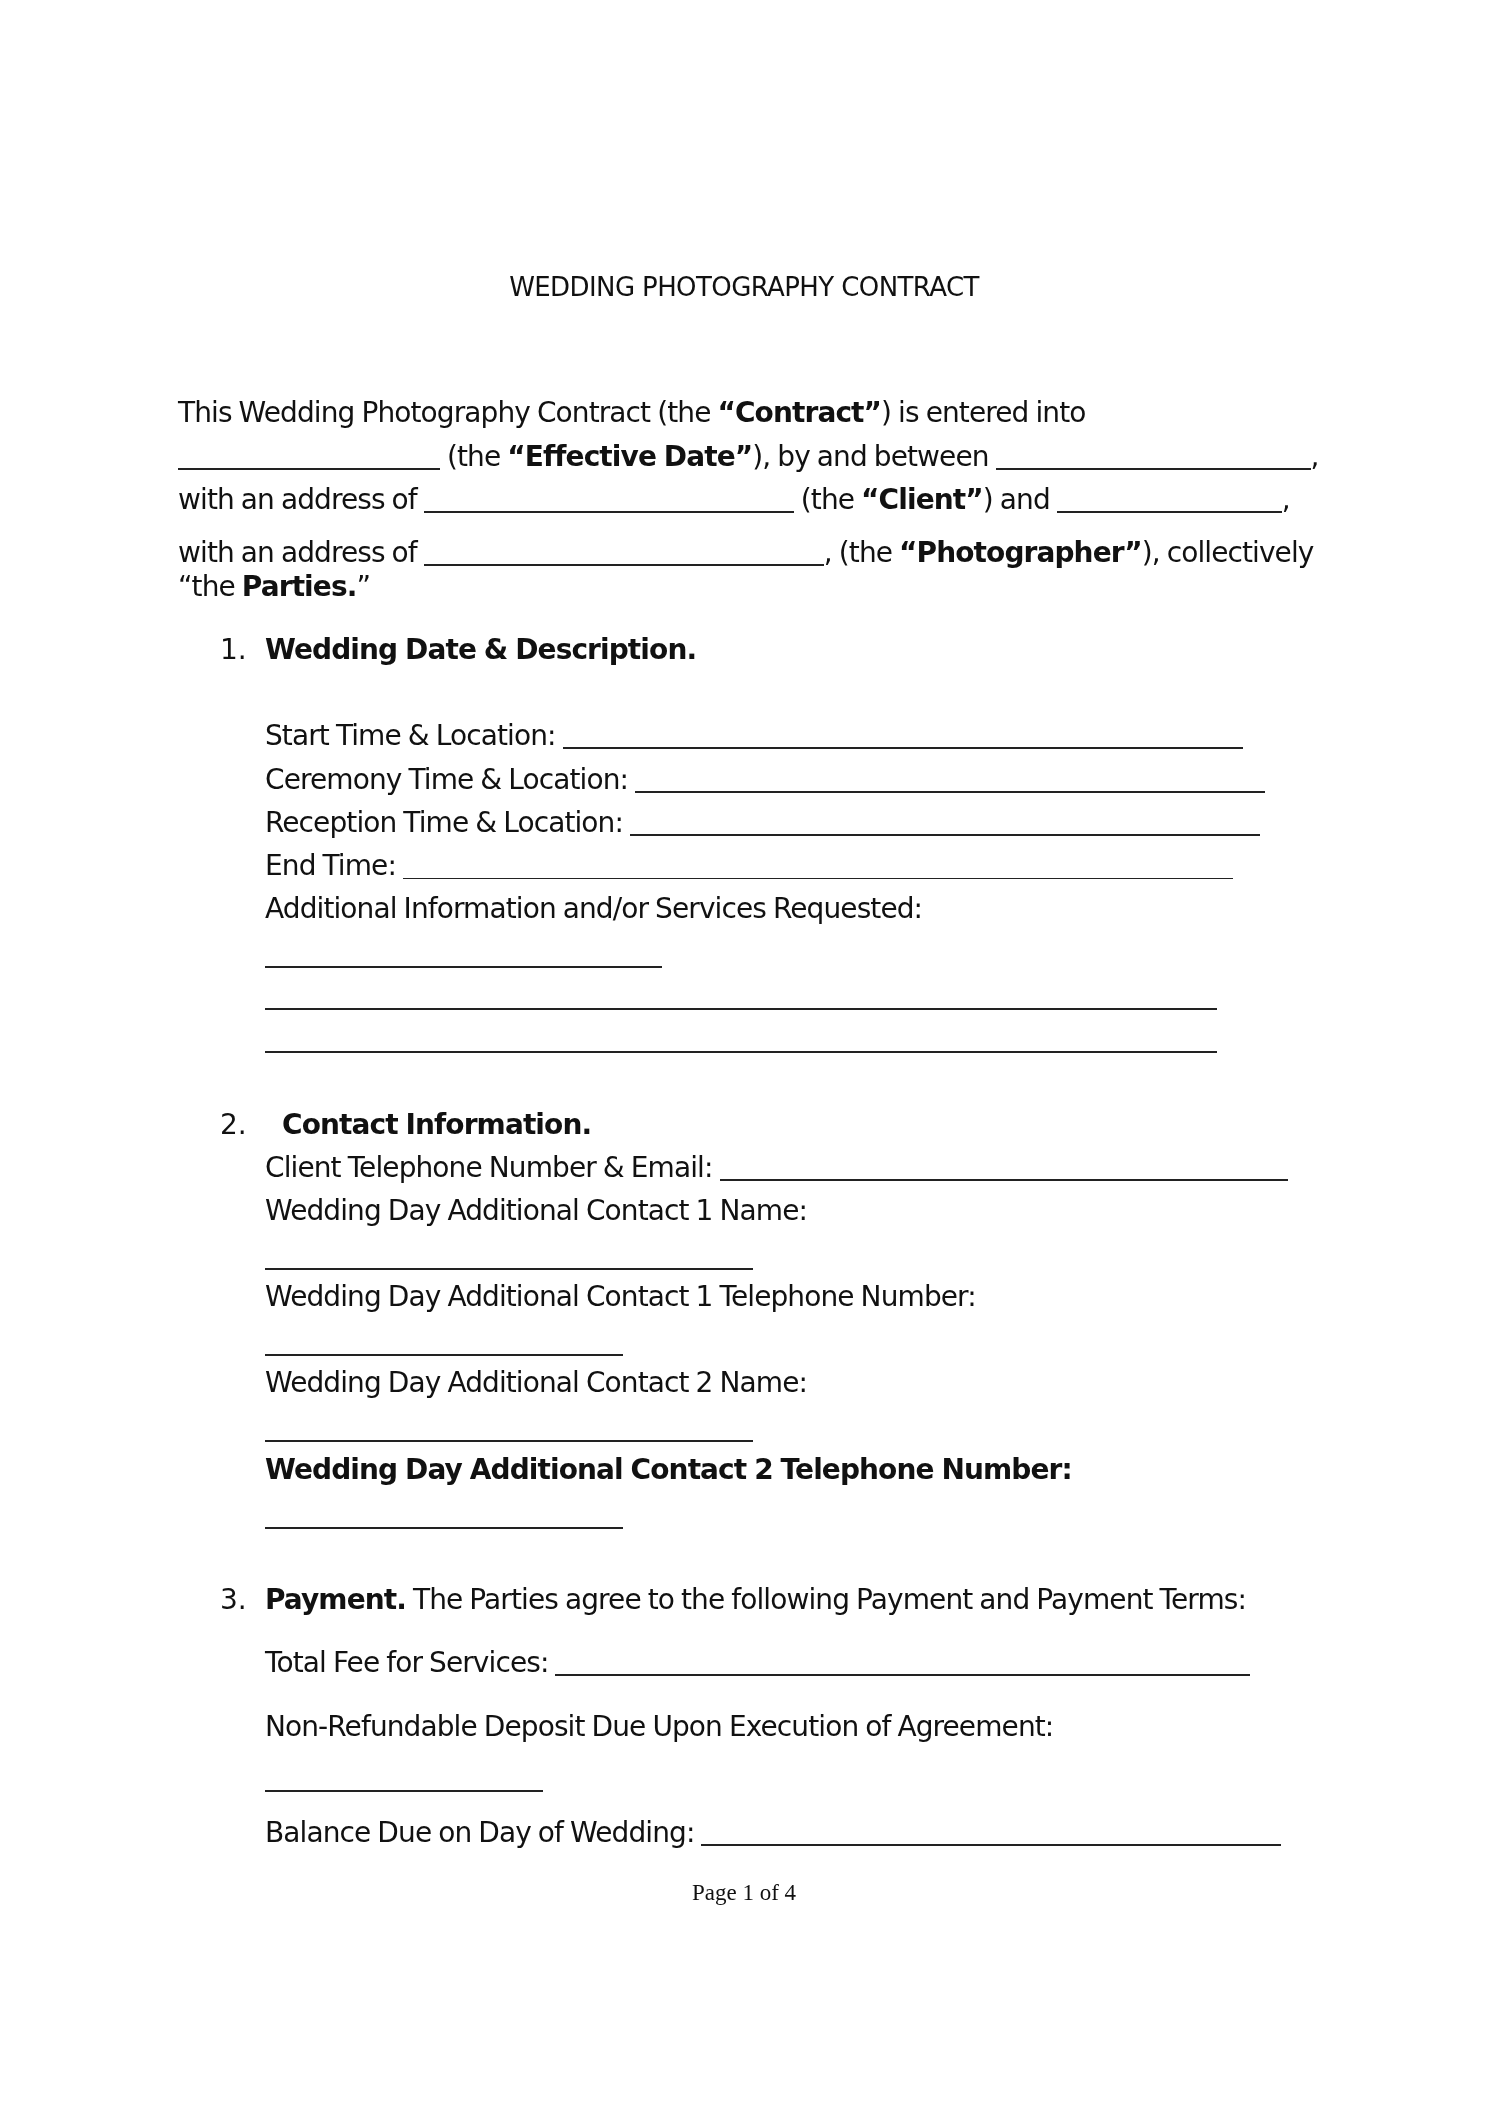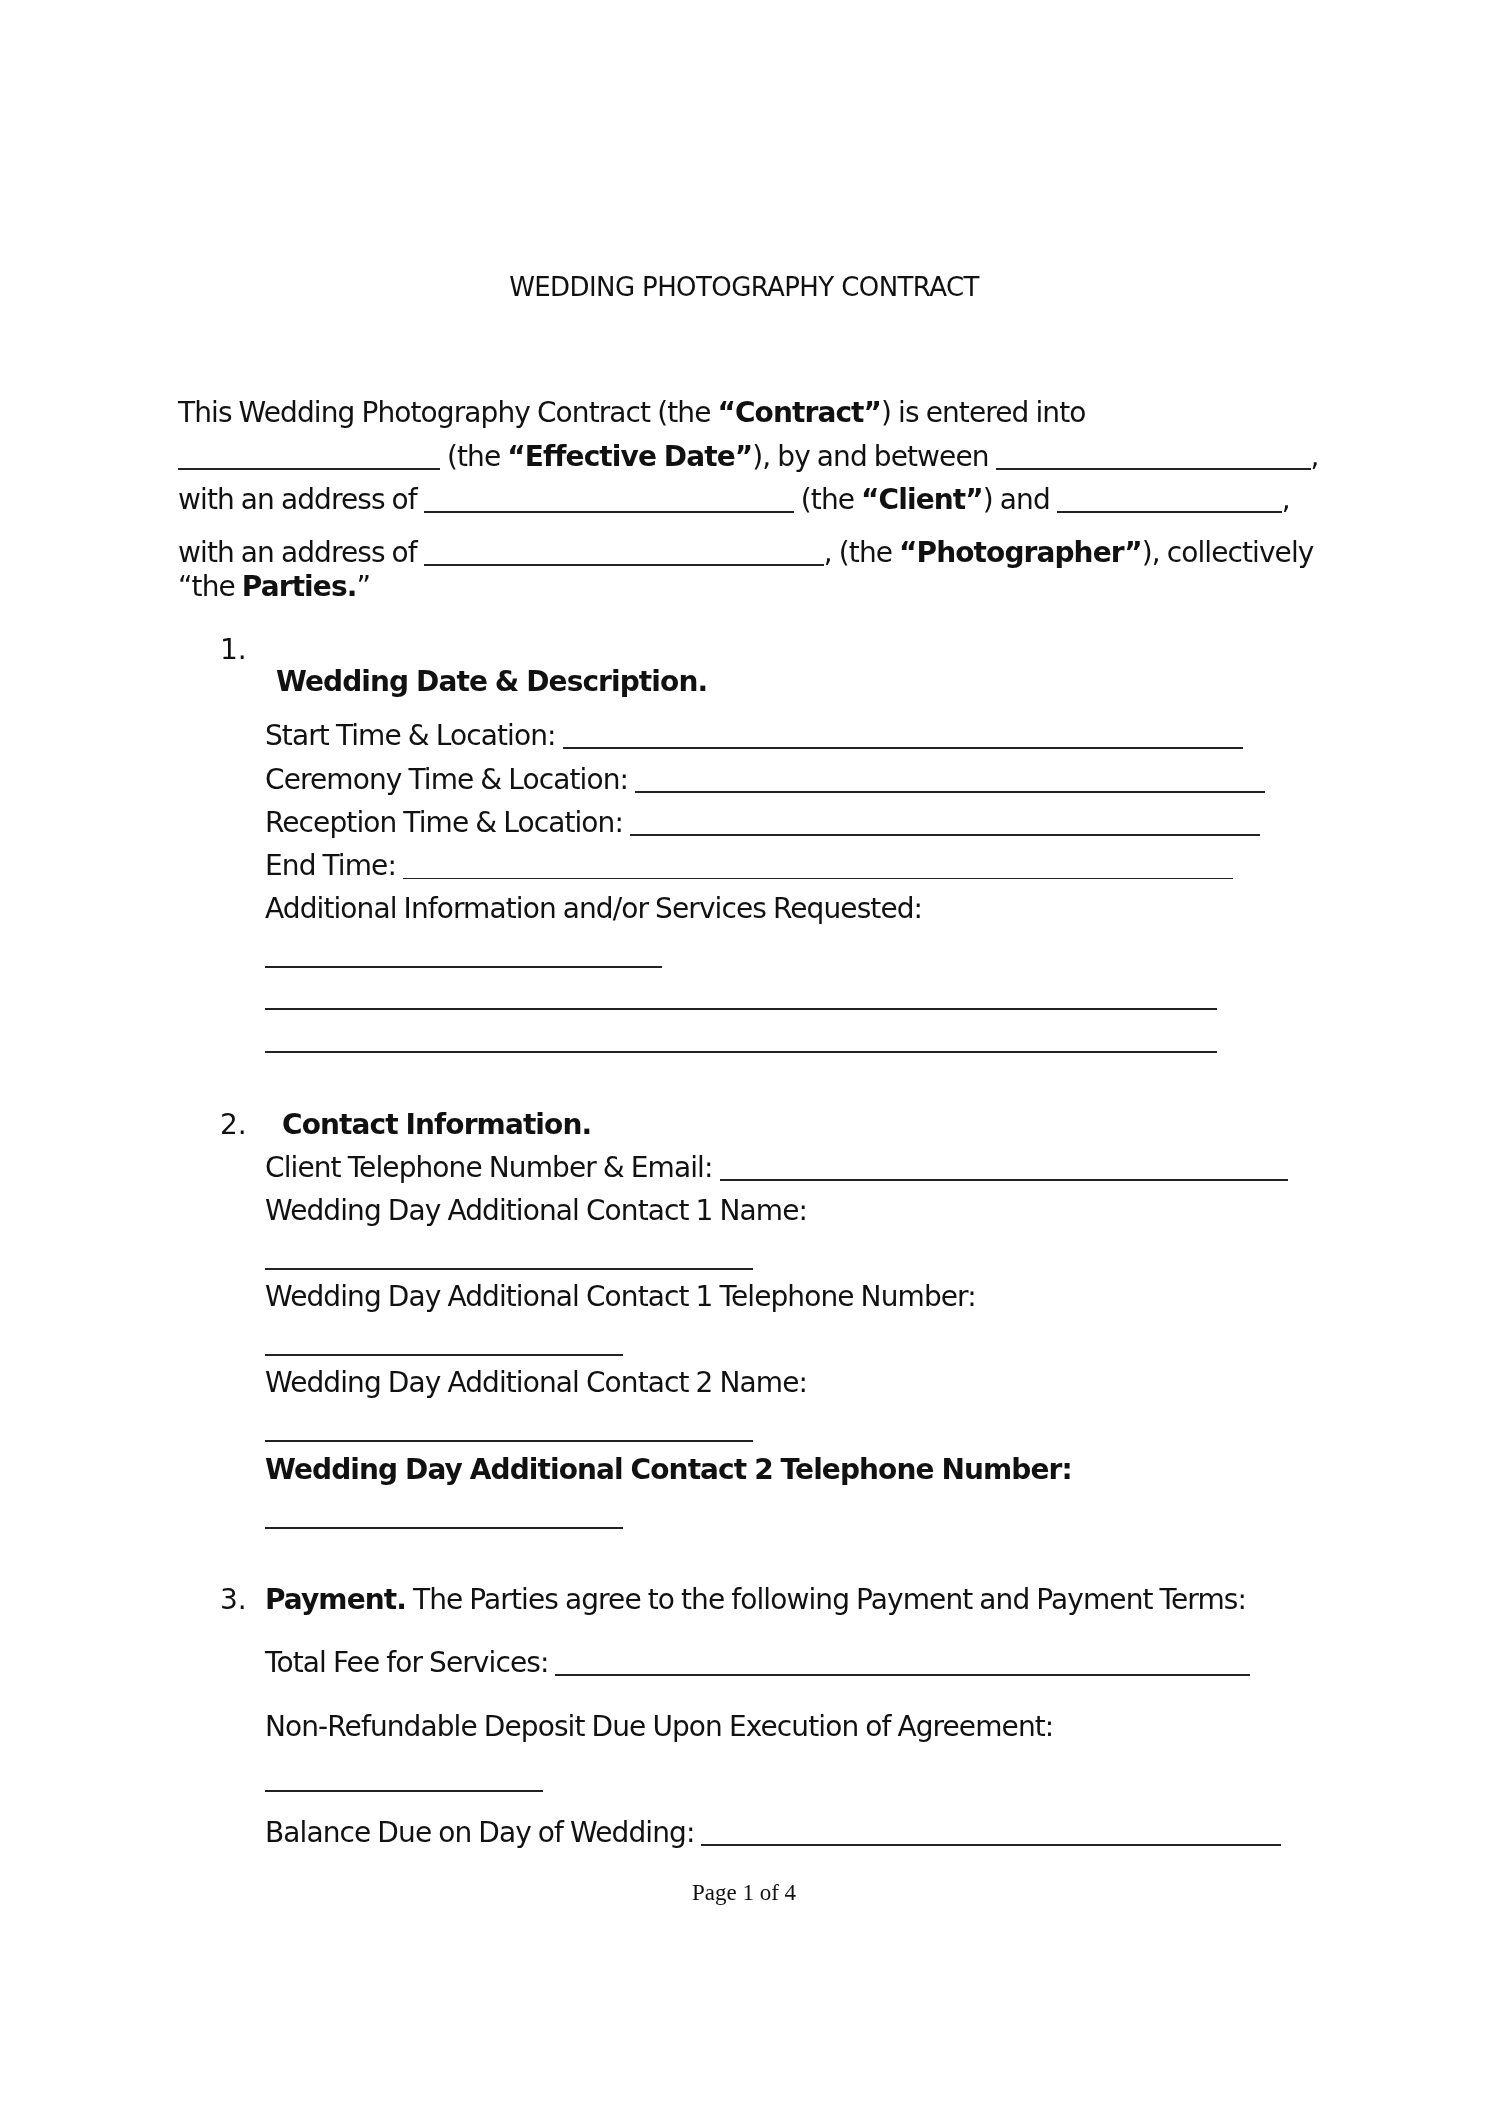--- a/index.html
+++ b/index.html
@@ -32,21 +32,21 @@
     <span>with an address of </span><span class="blank" style="width:370px;"></span><span> (the </span><b>“Client”</b><span>) and </span><span class="blank" style="width:225px;"></span><span>,</span>
   </div>
   <div class="line" style="left:178px; top:536px;">
     <span>with an address of </span><span class="blank" style="width:400px;"></span><span>, (the </span><b>“Photographer”</b><span>), collectively</span>
   </div>
   <div class="line" style="left:178px; top:570px;">
     <span>“the </span><b>Parties.</b><span>”</span>
   </div>
 
   <div class="num" style="left:220px; top:633px;">1.</div>
-  <div class="line" style="left:276px; top:633px;margin-top:32px;"><b>Wedding Date &amp; Description.</b></div>
+  <div class="line" style="left:265px; top:633px;"><b>Wedding Date &amp; Description.</b></div>
 
   <div class="line" style="left:265px; top:719px;">
     <span>Start Time &amp; Location: </span><span class="blank" style="width:680px;"></span>
   </div>
   <div class="line" style="left:265px; top:763px;">
     <span>Ceremony Time &amp; Location: </span><span class="blank" style="width:630px;"></span>
   </div>
   <div class="line" style="left:265px; top:806px;">
     <span>Reception Time &amp; Location: </span><span class="blank" style="width:630px;"></span>
   </div>

